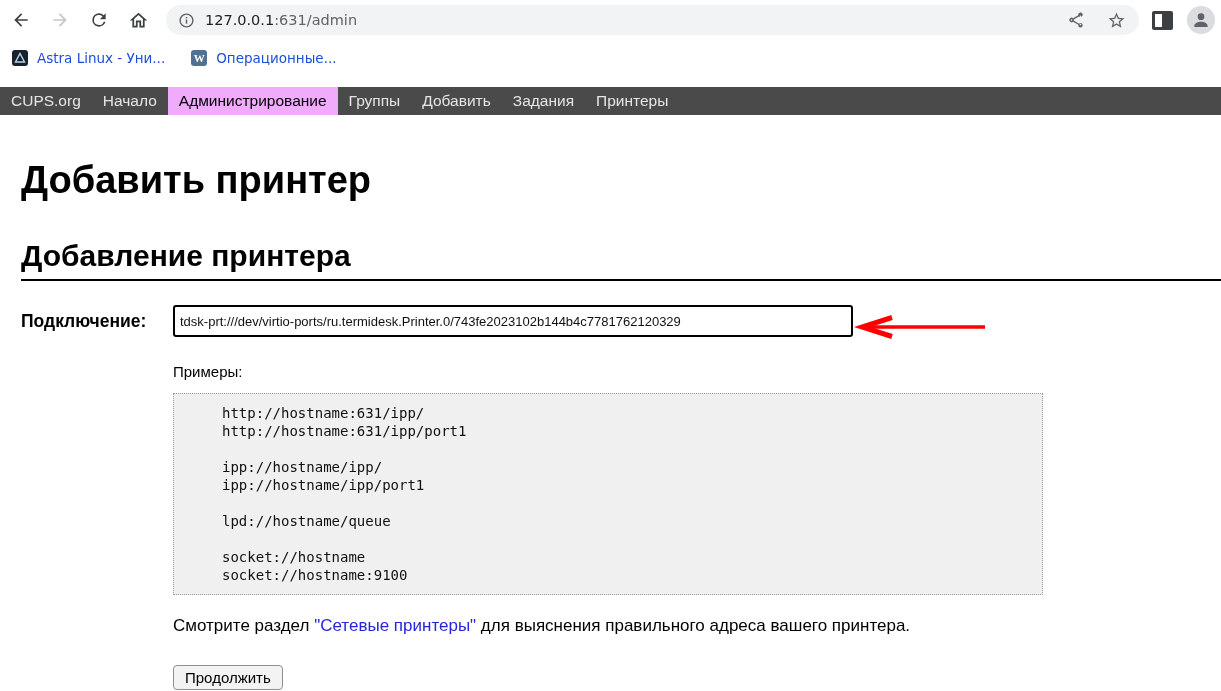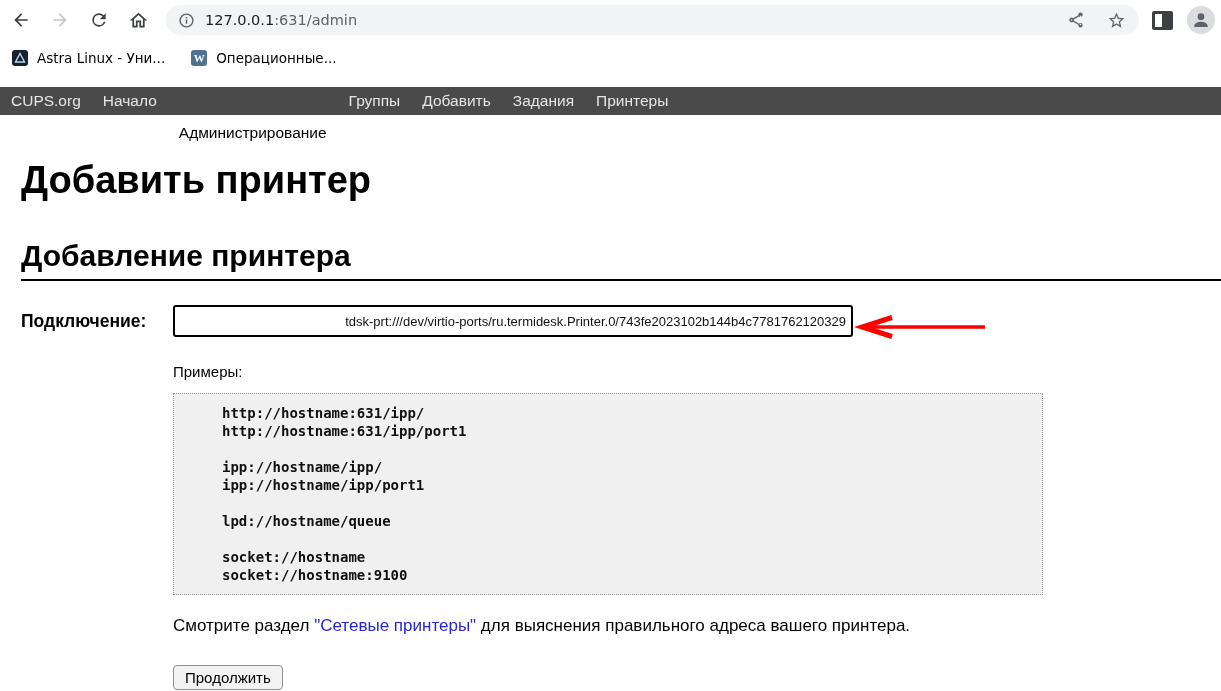--- a/index.html
+++ b/index.html
@@ -28,51 +28,51 @@
     width:28px; height:28px; border-radius:50%; background:#dadce0; margin-left:8px;
     display:flex; align-items:center; justify-content:center;
   }
 
   
   .bookmarks-bar{ height:35px; display:flex; align-items:center; padding-left:12px; background:#fff; }
   .bookmark{ display:flex; align-items:center; margin-right:26px; cursor:default; }
   .favicon{ width:16px; height:16px; border-radius:3px; margin-right:9px; display:flex; align-items:center; justify-content:center; flex:0 0 auto; }
   .favicon.astra{ background:#17222e; }
   .favicon.wiki{ background:#4f7292; color:#fff; font-family:"Liberation Serif",serif; font-weight:bold; font-size:11px; line-height:16px; text-align:center; }
-  .bookmark-label{ font-size:13.5px; color:#000000; white-space:nowrap; }
+  .bookmark-label{ font-size:13.5px; color:#1d4ed8; white-space:nowrap; }
 
   
   .cups-nav{
     margin-top:12px; height:28px; background:#4a4a4a; display:flex; align-items:stretch;
     font-family:"Liberation Sans",sans-serif;
   }
   .nav-item{
     color:#e5e5e5; font-size:15.5px; line-height:28px; padding:0 11px; white-space:nowrap; cursor:pointer;
   }
-  .nav-item.active{ background:#f0abfc; color:#000;margin-top:32px; }
+  .nav-item.active{ background:#f0abfc; color:#000; }
 
   
   .content{ margin-left:21px; font-family:"Liberation Sans",sans-serif; color:#000; }
   .page-title{ margin:45px 0 0 0; font-size:38px; line-height:1.08; font-weight:bold; }
   .section-title{
     margin:38px 0 0 0; font-size:30px; line-height:1.1; font-weight:bold;
     padding-bottom:7px; border-bottom:2px solid #000;
   }
   .form-row{ position:relative; margin-top:24px; display:flex; align-items:center; }
   .conn-label{ font-weight:bold; font-size:17.5px; width:152px; flex:0 0 auto; }
   .conn-input{
     width:680px; height:32px; border:2px solid #000; border-radius:3px;
-    font-family:"Liberation Sans",sans-serif; font-size:13px; color:#111; padding:0 5px; background:#fff;text-align:right;
+    font-family:"Liberation Sans",sans-serif; font-size:13px; color:#111; padding:0 5px; background:#fff;
   }
   .red-arrow{ position:absolute; left:833px; top:8px; }
   .examples-label{ margin:26px 0 0 152px; font-size:15px; }
   .examples-pre{
     margin:13px 0 0 152px; width:870px; background:#f0f0f0; border:1px dotted #9a9a9a;
     padding:10px 10px 10px 48px; font-family:"DejaVu Sans Mono","Liberation Mono",monospace;
-    font-size:14px; line-height:18px; white-space:pre; color:#111;font-weight:bold;
+    font-size:14px; line-height:18px; white-space:pre; color:#111;
   }
   .help-line{ margin:21px 0 0 152px; font-size:17px; }
   .help-line a{ color:#2626d8; text-decoration:none; cursor:pointer; }
   .continue-btn{
     margin:29px 0 0 152px; display:inline-block;
     font-family:Liberation Sans, sans-serif; font-size:15px; color:#000;
     background:#f3f3f3; border:1px solid #8f8f8f; border-radius:4px; padding:3px 11px; cursor:pointer;
   }
 </style>
 </head>

